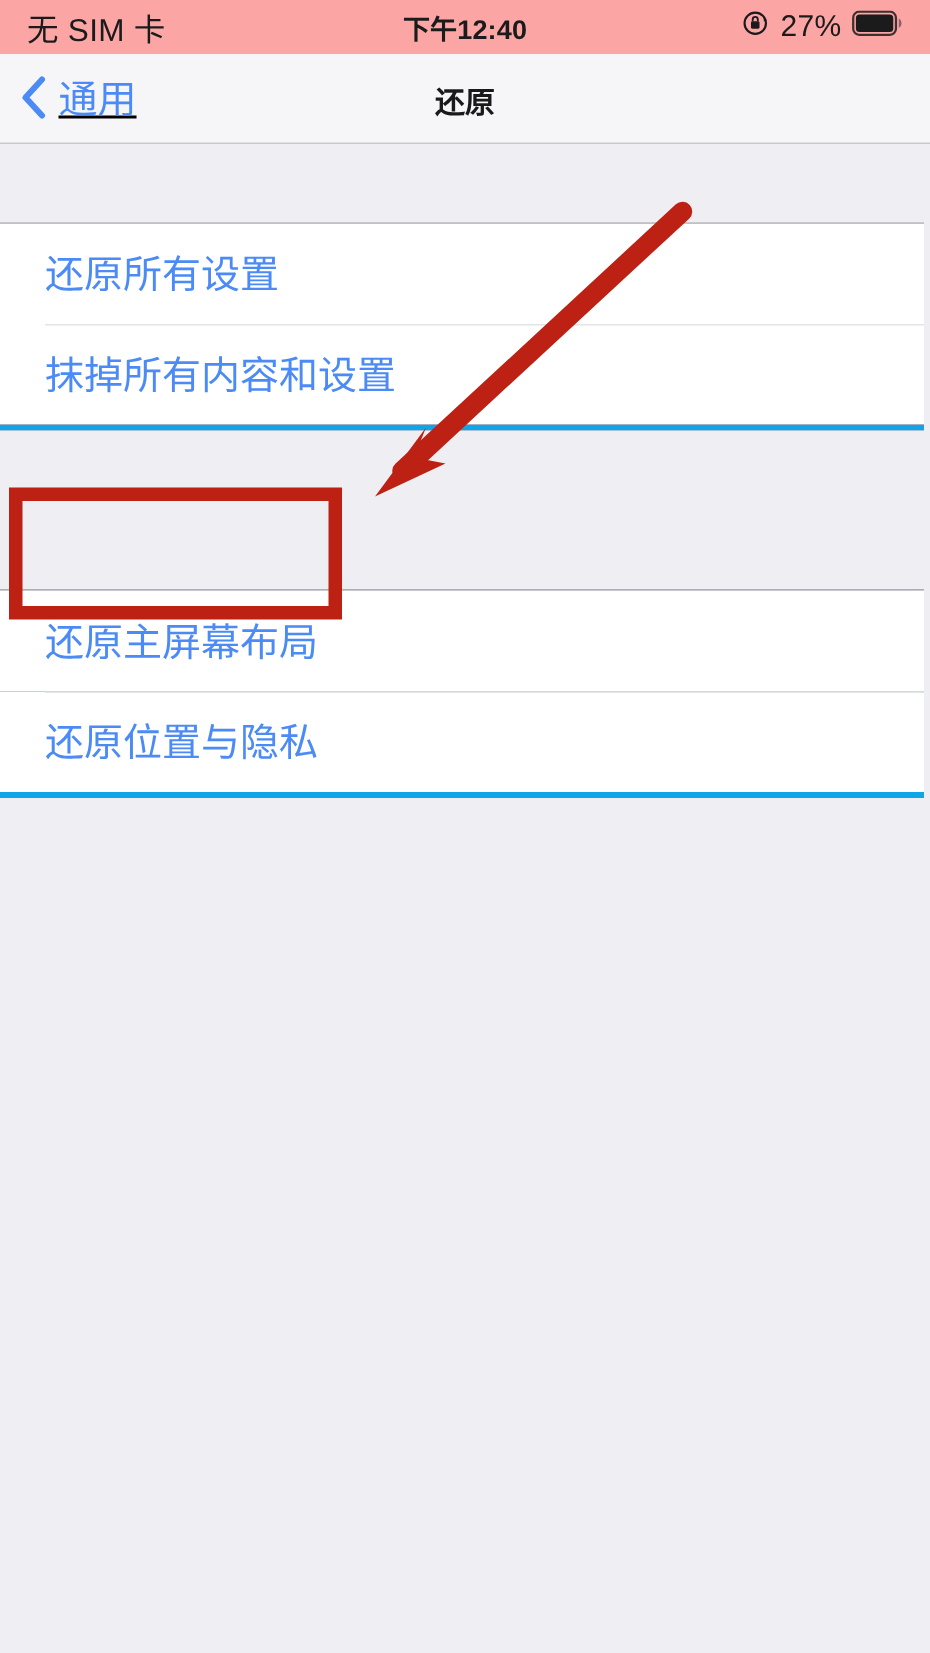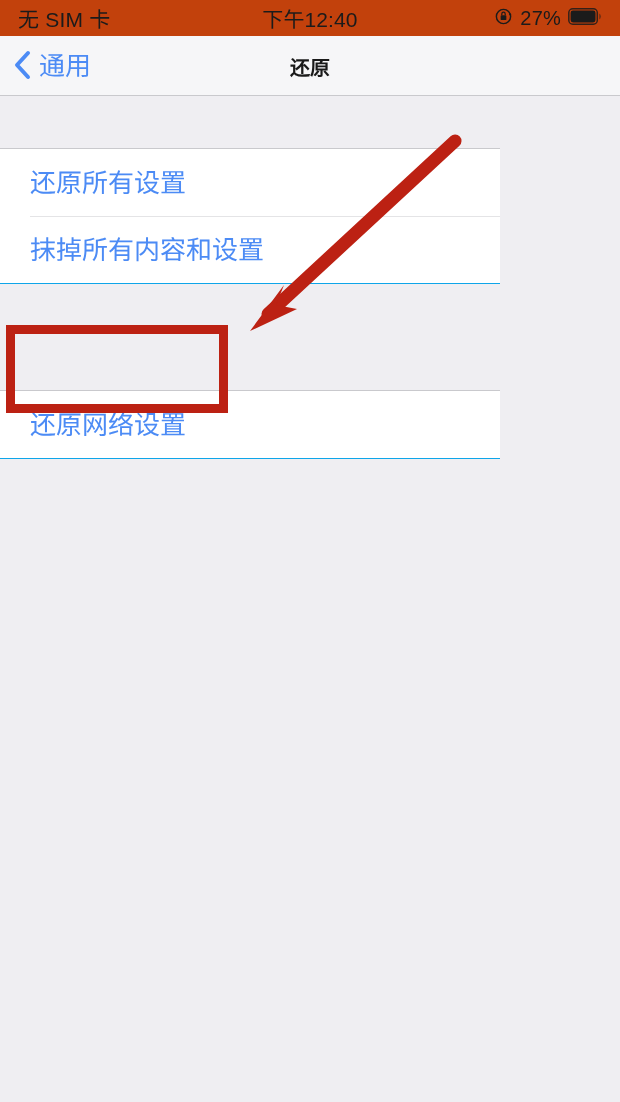--- a/index.html
+++ b/index.html
@@ -15,55 +15,55 @@
     position:relative;
     width:620px; height:1102px;
     background:#efeef2;
     overflow:hidden;
   }
 
   
   .status-bar {
     position:absolute; top:0; left:0;
     width:620px; height:36px;
-    background:#c2410c;
+    background:#fca5a5;
     display:flex; align-items:center;
     padding:0 18px;
     z-index:5;
   }
   .status-left  { flex:0 0 auto; display:flex; align-items:center; }
   .status-center{ position:absolute; left:0; right:0; text-align:center;
                   pointer-events:none; }
   .status-right { margin-left:auto; display:flex; align-items:center; gap:7px; }
 
   .carrier {
     font-size:21px; color:#1b1b1b; letter-spacing:.2px;
   }
   .clock {
-    font-size:21px; color:#1b1b1b; font-weight:normal; letter-spacing:.1px;
+    font-size:18px; color:#1b1b1b; font-weight:bold; letter-spacing:.1px;
     display:inline-block;
   }
   .batt-pct {
     font-size:20px; color:#1b1b1b; letter-spacing:.2px;
   }
   .rot-lock { display:block; }
   .batt-icon { display:block; }
 
   
   .nav-bar {
     position:absolute; top:36px; left:0;
     width:620px; height:60px;
     background:#f6f6f8;
     border-bottom:1px solid #c9c9cd;
     z-index:4;
   }
   .nav-back {
     position:absolute; left:14px; top:0; height:60px;
     display:flex; align-items:center; gap:7px;
-    cursor:pointer; background:none; border:none; padding:0;
+    cursor:pointer; background:none; border:none; padding:0;text-decoration:underline;
   }
   .chev { display:block; }
   .nav-back-label {
     font-size:26px; color:#4c8bf5; line-height:1;
   }
   .nav-title {
     position:absolute; left:0; right:0; top:0; height:60px;
     display:flex; align-items:center; justify-content:center;
     font-size:20px; color:#1a1a1a; font-weight:600;
     pointer-events:none;
@@ -75,22 +75,22 @@
     width:620px;
   }
   .gap { background:#efeef2; width:620px; }
   .gap-1 { height:52px; }
   .gap-2 { height:53px; }
   .gap-3 { height:53px; }
 
   .group {
     background:#7f1d1d;
     border-top:1px solid #c9c9cd;
-    border-bottom:1px solid #0ea5e9;
-    width:500px;
+    border-bottom:4px solid #0ea5e9;
+    width:616px;
   }
   .row {
     position:relative;
     height:67px;
     display:flex; align-items:center;
     padding-left:30px;
     background:#ffffff;
     cursor:pointer;
   }
   .row + .row::before {
@@ -184,21 +184,24 @@
       </div>
     </div>
 
     <div class="gap gap-2"></div>
 
 
     <div class="gap gap-3"></div>
 
     <div class="group">
       <div class="row">
-        <span class="row-label">还原网络设置</span>
+        <span class="row-label">还原主屏幕布局</span>
+      </div>
+      <div class="row">
+        <span class="row-label">还原位置与隐私</span>
       </div>
     </div>
   </div>
 
   <div class="tail"></div>
 
   <div class="highlight-box"></div>
 
   <svg class="annot" viewBox="0 0 620 1102" width="620" height="1102">
     <g>

